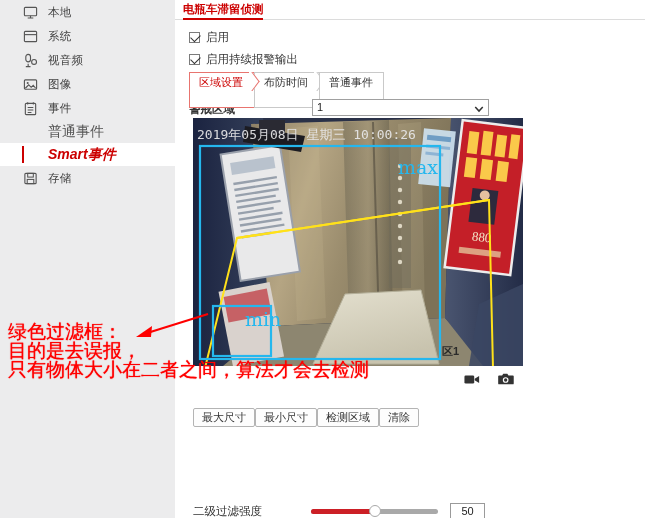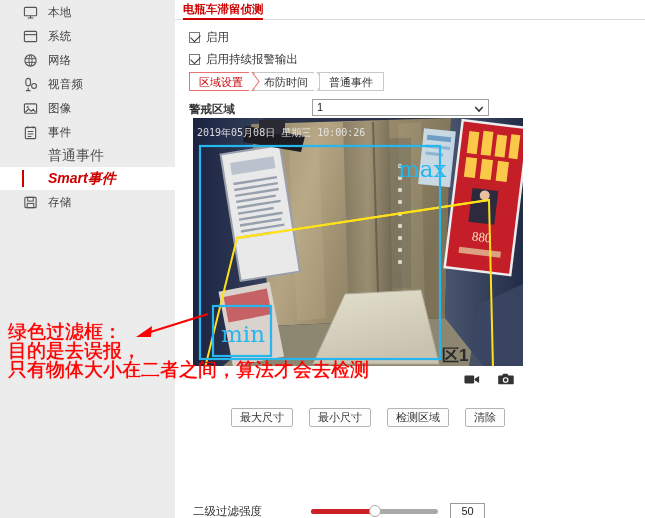--- a/index.html
+++ b/index.html
@@ -75,21 +75,21 @@
   }
   .chk.checked::after{
     content:""; position:absolute; left:1px; top:1px;
     width:8px; height:5px; border-left:1.6px solid #333; border-bottom:1.6px solid #333;
     transform:rotate(-45deg);
   }
 
   
   #tabstrip { position:absolute; left:14px; top:72px; height:19px; display:flex; }
   .tabitem {
-    position:relative; height:19px; line-height:19px;
+    position:relative; height:36px; line-height:19px;
     font-size:11px; color:#333; padding:0 11px 16px 9px;
     border:1px solid #c9c9c9; border-right:none; background:#fff;
     white-space:nowrap;
   }
   .tabitem.active { color:#cc0000; border-color:#e8746f; z-index:3;}
   .tabitem .arrowr{
     position:absolute; right:-6px; top:-1px; width:11px; height:19px;
     overflow:hidden;
   }
   .tabitem .arrowr::before{
@@ -111,37 +111,37 @@
     position:absolute; right:5px; top:3px; width:9px; height:9px;
   }
 
   
   #video {
     position:absolute; left:18px; top:118px; width:330px; height:248px;
     overflow:hidden; background:#2b2b33;
   }
   #video .vbg{ position:absolute; inset:0; }
   #video .ts{
-    position:absolute; left:4px; top:8px; font-size:10px; color:#e8e8ea;
+    position:absolute; left:4px; top:8px; font-size:13px; color:#e8e8ea;
     font-family:"DejaVu Sans Mono","Liberation Mono",monospace;
     letter-spacing:0px; white-space:nowrap; opacity:.92;
   }
   .boxlabel{
-    position:absolute; color:#25b7ee; font-size:23px;
+    position:absolute; color:#25b7ee; font-size:19px;
     font-family:"DejaVu Serif","Liberation Serif",serif;
     text-align:right;
   }
   #video-bar{
     position:absolute; left:18px; top:366px; width:330px; height:26px;
     background:#ffffff; display:flex; align-items:center; justify-content:flex-end;
   }
   #video-bar .vbtn{ width:34px; height:22px; display:flex; align-items:center; justify-content:center; cursor:pointer;}
 
   
-  #btnrow{ position:absolute; left:18px; top:408px; display:flex; gap:16px;margin-left:38px;}
+  #btnrow{ position:absolute; left:18px; top:408px; display:flex; gap:0;}
   .gbtn{
     border:1px solid #b4b4b4; background:#fdfdfd; color:#333;
     font-size:11px; height:19px; line-height:17px; padding:0 8px;
     border-radius:2px; cursor:pointer; white-space:nowrap;
   }
 
   
   .srow{ position:absolute; left:18px; width:440px; height:22px; display:flex; align-items:center;}
   .slabel{ width:118px; font-size:11.5px; color:#333; white-space:nowrap;}
   .strack{
@@ -177,29 +177,20 @@
     <div class="nav-item" style="top:0">
       <span class="nav-ico">
         <svg width="15" height="15" viewBox="0 0 16 16">
             <rect x="1.5" y="2.5" width="13" height="11" rx="1" fill="none" stroke="#555" stroke-width="1.2"></rect>
             <path d="M1.5 6h13" stroke="#555" stroke-width="1.2"></path>
           </svg>
       </span>
       <span class="nav-label">系统</span>
     </div>
 
-    <div class="nav-item" style="top:0">
-      <span class="nav-ico">
-        <svg width="15" height="15" viewBox="0 0 16 16">
-            <circle cx="8" cy="8" r="6" fill="none" stroke="#555" stroke-width="1.2"></circle>
-            <path d="M8 2c-2.2 2-2.2 10 0 12M8 2c2.2 2 2.2 10 0 12M2.3 6h11.4M2.3 10h11.4" stroke="#555" stroke-width="1" fill="none"></path>
-          </svg>
-      </span>
-      <span class="nav-label">网络</span>
-    </div>
 
     <div class="nav-item" style="top:0">
       <span class="nav-ico">
         <svg width="15" height="15" viewBox="0 0 16 16">
             <rect x="3" y="1.5" width="5" height="8" rx="2.5" fill="none" stroke="#555" stroke-width="1.2"></rect>
             <path d="M5.5 11.5v3M3 14.5h5" stroke="#555" stroke-width="1.2"></path>
             <circle cx="11.8" cy="9.5" r="2.6" fill="none" stroke="#555" stroke-width="1.2"></circle>
           </svg>
       </span>
       <span class="nav-label">视音频</span>
@@ -408,23 +399,23 @@
       </svg>
 
       <svg style="position:absolute;left:0;top:0;" width="330" height="248">
         <rect x="7" y="28" width="240" height="213" fill="none" stroke="#25b7ee" stroke-width="2.2"></rect>
       </svg>
       <div class="boxlabel" style="left:205px; top:38px;">max</div>
 
       <svg style="position:absolute;left:0;top:0;" width="330" height="248">
         <rect x="20" y="188" width="58" height="50" fill="none" stroke="#25b7ee" stroke-width="2.2"></rect>
       </svg>
-      <div class="boxlabel" style="left:28px; top:190px;margin-top:13px;">min</div>
-
-      <div style="position:absolute; left:249px; top:226px; color:#2a2a2a; font-size:17px; font-weight:bold;">区1</div>
+      <div class="boxlabel" style="left:52px; top:190px;">min</div>
+
+      <div style="position:absolute; left:249px; top:226px; color:#2a2a2a; font-size:11px; font-weight:bold;">区1</div>
     </div>
 
     <div id="video-bar">
       <div class="vbtn">
         <svg width="16" height="13" viewBox="0 0 18 14">
             <rect x="0.5" y="2.5" width="11" height="9" rx="1.5" fill="#333"></rect>
             <path d="M12 6.2 L17 3 L17 11 L12 7.8 Z" fill="#333"></path>
           </svg>
       </div>
       <div class="vbtn">

